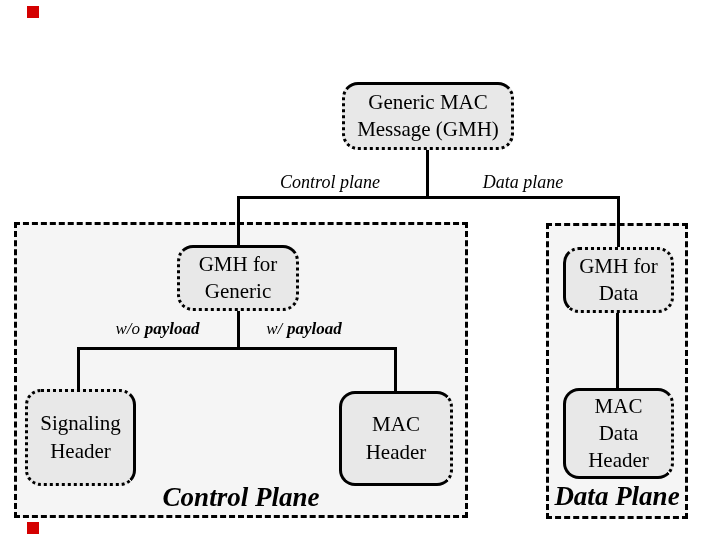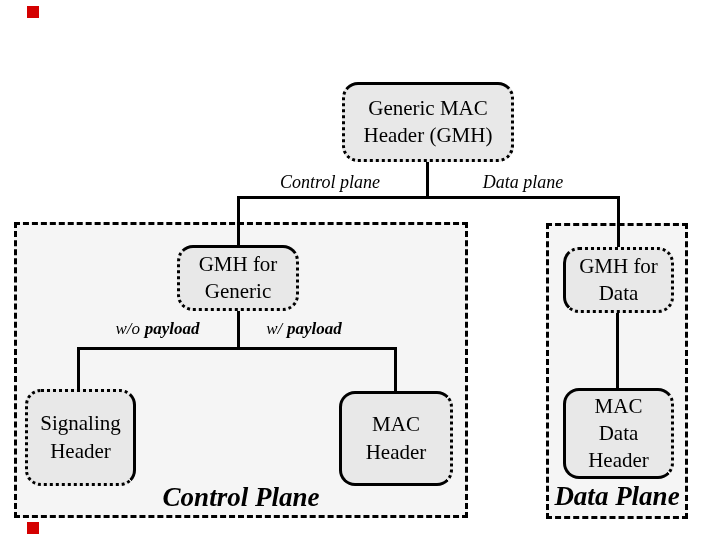--- a/index.html
+++ b/index.html
@@ -72,23 +72,23 @@
     <span>Data plane</span>
   </div>
 
   <div class="payload-label" style="left:100px;top:319px;width:115px;">
     <span>w/o</span><b>payload</b>
   </div>
   <div class="payload-label" style="left:249px;top:319px;width:110px;">
     <span>w/</span><b>payload</b>
   </div>
 
-  <div class="node" id="box-root" style="left: 342px; top: 82px; width: 172px; height: 80px; background: rgb(232, 232, 232);">
+  <div class="node" id="box-root" style="left: 342px; top: 82px; width: 172px; height: 68px; background: rgb(232, 232, 232);">
     <span>Generic MAC</span>
-    <span>Header (GMH)</span>
+    <span>Message (GMH)</span>
   </div>
 
   <div class="node" id="box-gmh-control" style="left: 177px; top: 245px; width: 122px; height: 66px; background: rgb(232, 232, 232);">
     <span>GMH for</span>
     <span>Generic</span>
   </div>
 
   <div class="node" id="box-gmh-data" style="left: 563px; top: 247px; width: 111px; height: 66px; background: rgb(232, 232, 232);">
     <span>GMH for</span>
     <span>Data</span>

